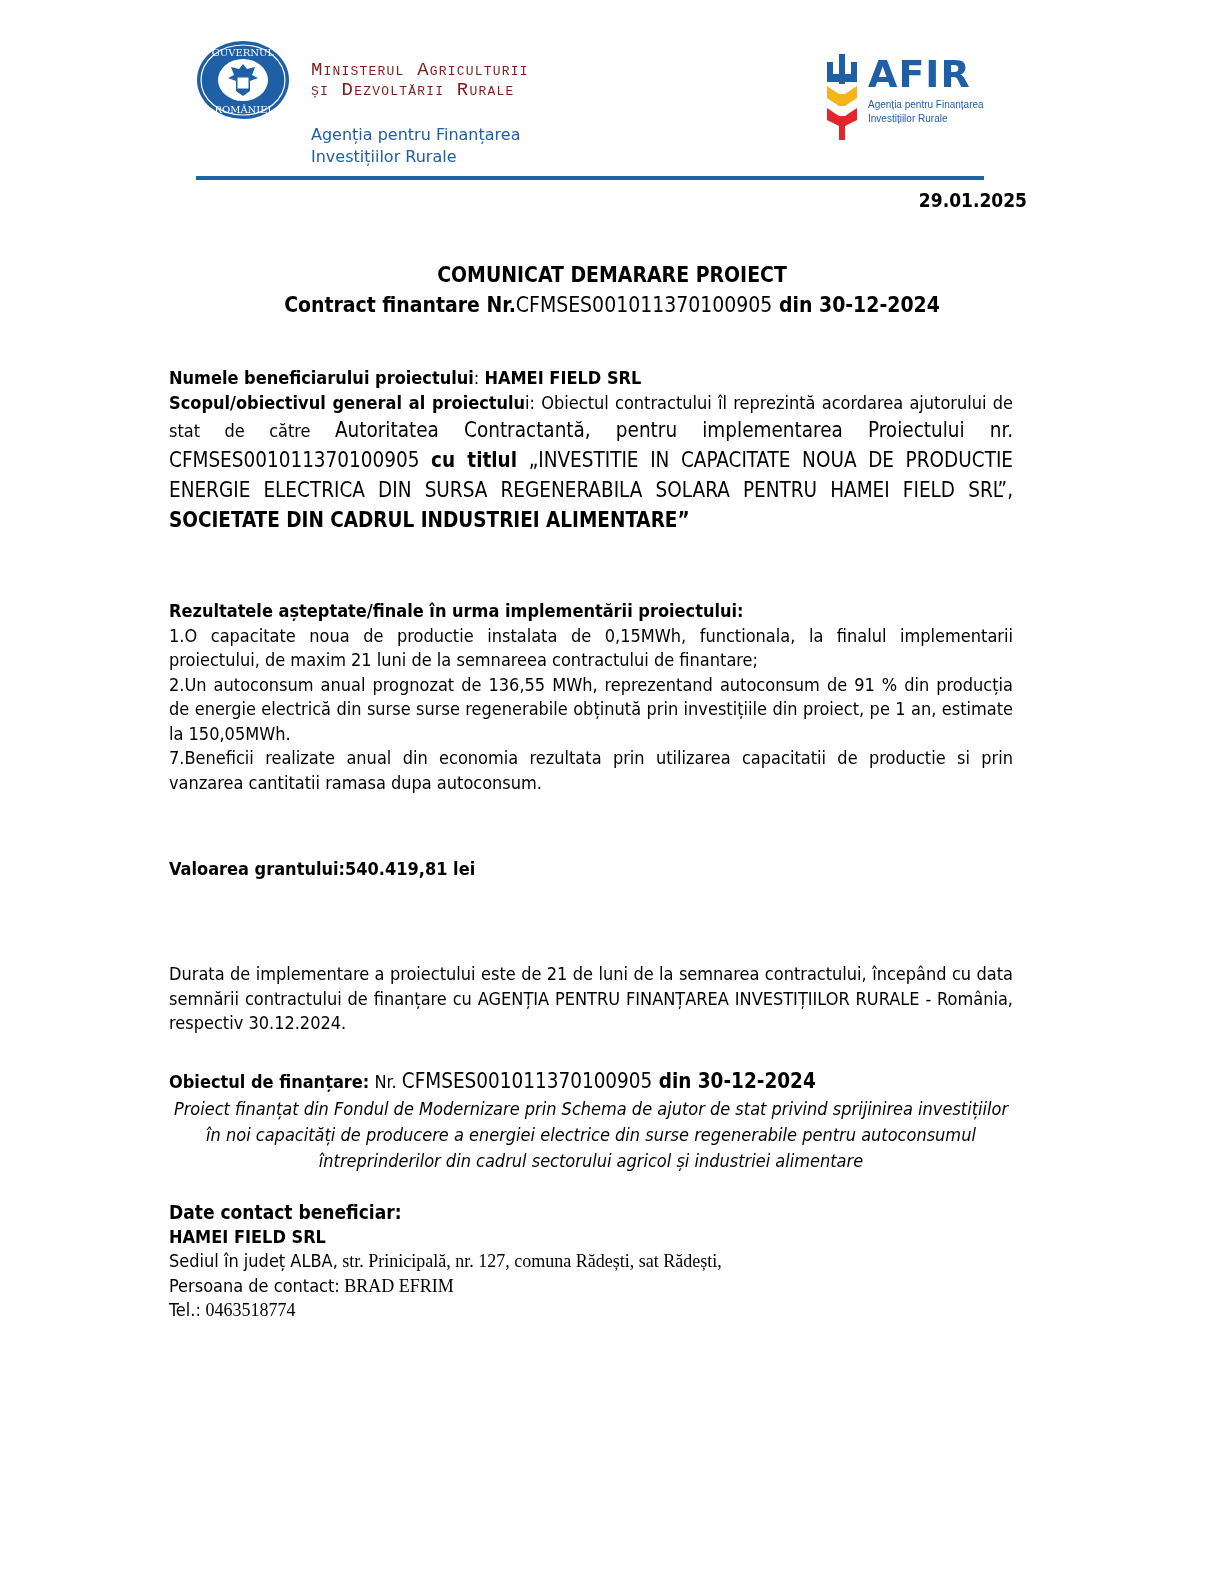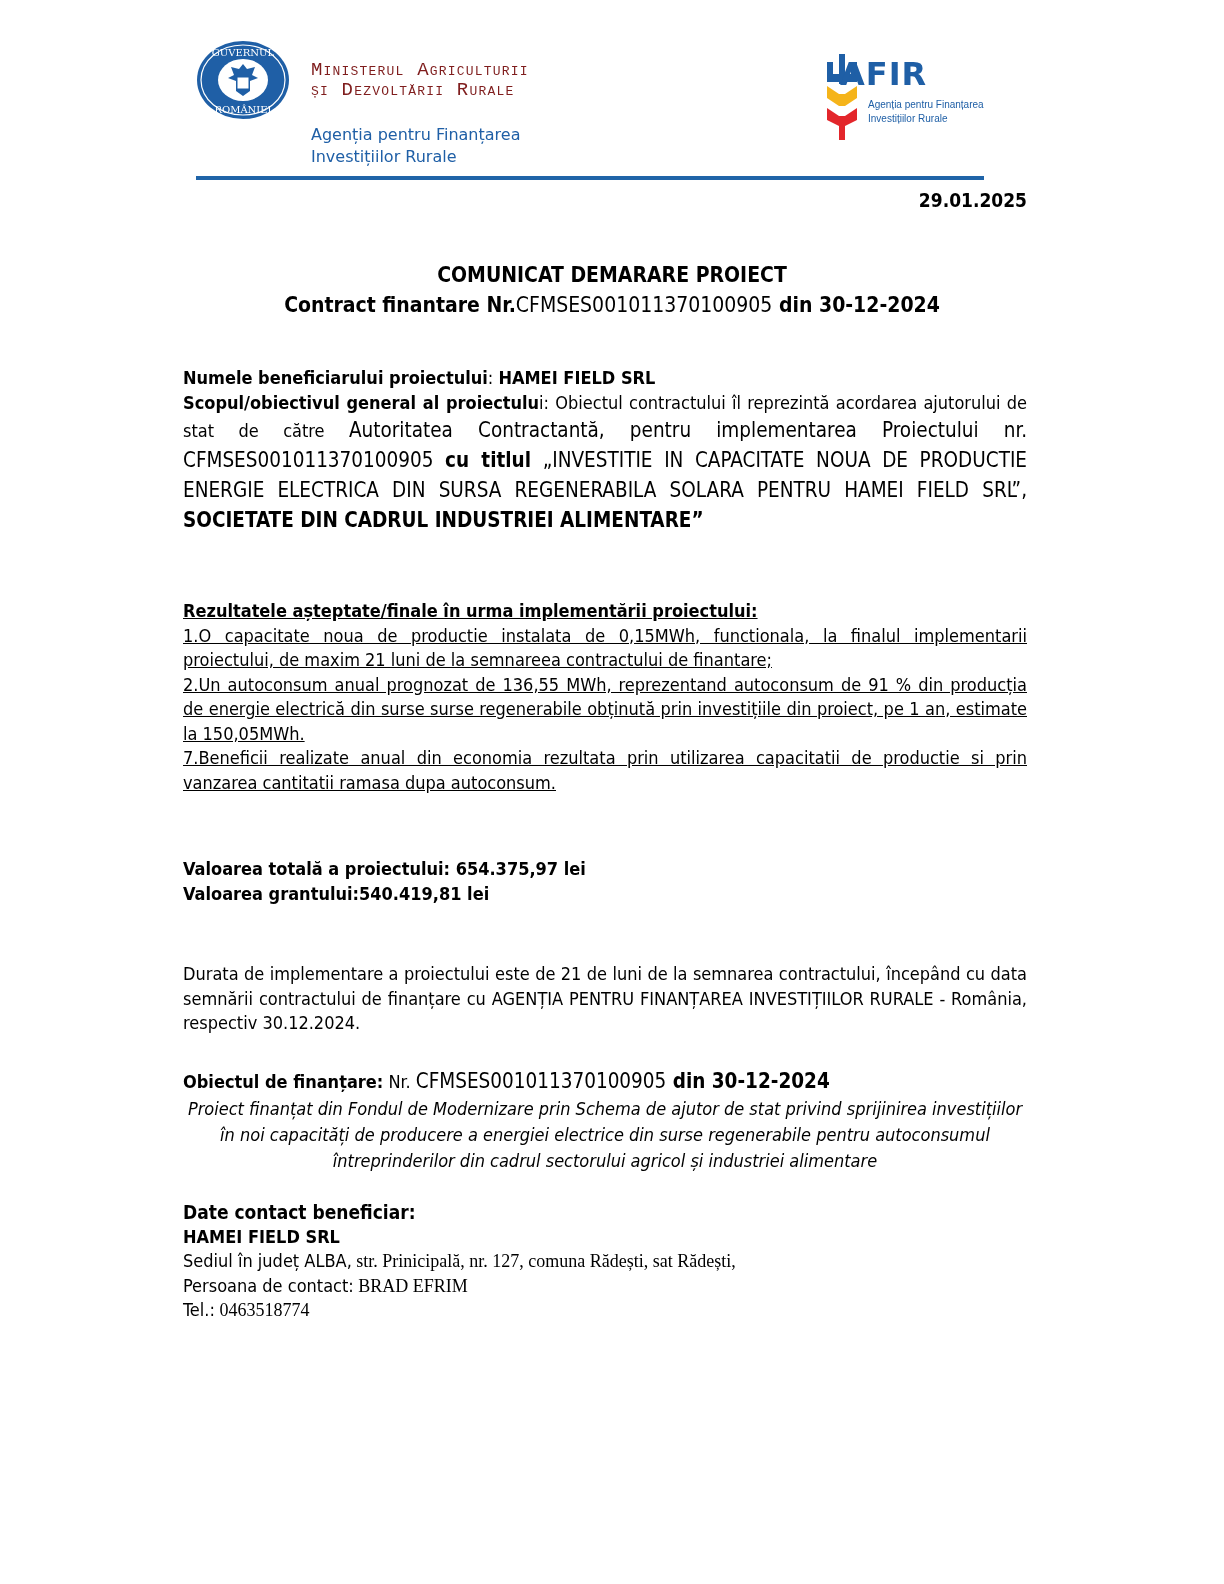--- a/index.html
+++ b/index.html
@@ -3,32 +3,32 @@
 <meta charset="utf-8">
 <style>
   html, body { margin:0; padding:0; background:#ffffff; }
   body { width:1224px; height:1584px; position:relative; overflow:hidden; color:#000; }
   .page { position:absolute; left:0; top:0; width:1224px; height:1584px; }
 
   
   .gov-seal { position:absolute; left:195px; top:40px; width:96px; height:80px; }
   .ministry { position:absolute; left:311px; top:60px; font-family:Liberation Mono, monospace; font-size:19px; letter-spacing:1.2px; color:#7f1d1d; line-height:20px; font-variant:small-caps; }
   .agency-left { position:absolute; left:311px; top:124px; font-family:"DejaVu Sans", sans-serif; font-size:16px; color:#1f5fa6; line-height:22px; }
-  .afir-word { position:absolute; left:840px; top:52px; font-family:"DejaVu Sans", sans-serif; font-weight:bold; font-size:32px; color:#1f5fa6; letter-spacing:1px; line-height:44px;text-align:center; }
+  .afir-word { position:absolute; left:868px; top:52px; font-family:"DejaVu Sans", sans-serif; font-weight:bold; font-size:38px; color:#1f5fa6; letter-spacing:1px; line-height:44px;text-align:center; }
   .afir-sub { position:absolute; left:868px; top:98px; font-family:"Liberation Sans", sans-serif; font-size:10px; color:#1f5fa6; line-height:14px; }
   .header-rule { position:absolute; left:196px; top:176px; width:788px; height:4px; background:#1f64a8; }
 
   .doc-date { position:absolute; right:197px; top:189px; font-family:"DejaVu Sans Condensed","DejaVu Sans", sans-serif; font-weight:bold; font-size:19px; }
 
   .title-block { position:absolute; left:183px; width:858px; top:244px; text-align:center; font-family:"DejaVu Sans", sans-serif; font-stretch:condensed;margin-top:16px; }
   .title-1 { font-weight:bold; font-size:21px; line-height:30px; }
   .title-2 { font-size:21px; line-height:30px; }
   .b { font-weight:bold; }
 
-  .body { position:absolute; left:183px; width:844px; font-family:"DejaVu Sans", sans-serif; font-size:18px; line-height:24.5px; text-align:justify; }
+  .body { position:absolute; left:169px; width:844px; font-family:"DejaVu Sans", sans-serif; font-size:18px; line-height:24.5px; text-align:justify; }
   .cond { font-stretch:condensed; }
   .big { font-size:20.5px; line-height:30px; }
   .ser { font-family:"Liberation Serif", serif; }
 
   p { margin:0; }
   .italic-center { text-align:center; font-style:italic; }
 </style>
 </head>
 <body>
 
@@ -75,29 +75,28 @@
   <div class="title-block">
     <div class="title-1">COMUNICAT DEMARARE PROIECT</div>
     <div class="title-2"><span class="b">Contract finantare Nr.</span><span>CFMSES001011370100905</span><span class="b"> din 30-12-2024</span></div>
   </div>
 
   <div class="body cond" style="top:366px;">
     <p><span class="b">Numele beneficiarului proiectului</span><span>: </span><span class="b">HAMEI FIELD SRL</span></p>
     <p><span class="b">Scopul/obiectivul general al proiectulu</span><span>i: </span><span>Obiectul contractului îl reprezintă acordarea ajutorului de stat de către </span><span class="big">Autoritatea Contractantă, pentru implementarea Proiectului nr. CFMSES001011370100905 </span><span class="big b">cu titlul</span><span class="big"> „INVESTITIE IN CAPACITATE NOUA DE PRODUCTIE ENERGIE ELECTRICA DIN SURSA REGENERABILA SOLARA PENTRU HAMEI FIELD SRL”, </span><span class="big b">SOCIETATE DIN CADRUL INDUSTRIEI ALIMENTARE”</span></p>
   </div>
 
-  <div class="body cond" style="top:599px;text-decoration:underline;">
+  <div class="body cond" style="top:599px;">
     <p class="b">Rezultatele așteptate/finale în urma implementării proiectului:</p>
     <p>1.O capacitate noua de productie instalata de 0,15MWh, functionala, la finalul implementarii proiectului, de maxim 21 luni de la semnareea contractului de finantare;</p>
     <p>2.Un autoconsum anual prognozat de 136,55 MWh, reprezentand autoconsum de 91 % din producția de energie electrică din surse surse regenerabile obținută prin investițiile din proiect, pe 1 an, estimate la 150,05MWh.</p>
     <p>7.Beneficii realizate anual din economia rezultata prin utilizarea capacitatii de productie si prin vanzarea cantitatii ramasa dupa autoconsum.</p>
   </div>
 
   <div class="body cond b" style="top:857px;">
-    <p>Valoarea totală a proiectului: 654.375,97 lei</p>
     <p>Valoarea grantului:540.419,81  lei</p>
   </div>
 
   <div class="body cond" style="top:962px;">
     <p>Durata de implementare a proiectului este de 21 de luni de la semnarea contractului, începând cu data semnării contractului de finanțare cu AGENȚIA PENTRU FINANȚAREA INVESTIȚIILOR RURALE - România, respectiv 30.12.2024.</p>
   </div>
 
   <div class="body cond" style="top:1066px;">
     <p><span class="b">Obiectul de finanțare:</span><span> Nr. </span><span class="big">CFMSES001011370100905</span><span class="big b"> din 30-12-2024</span></p>
     <p class="italic-center" style="line-height:26px;">Proiect finanțat din Fondul de Modernizare prin Schema de ajutor de stat privind sprijinirea investițiilor în noi capacități de producere a energiei electrice din surse regenerabile pentru autoconsumul întreprinderilor din cadrul sectorului agricol și industriei alimentare</p>

